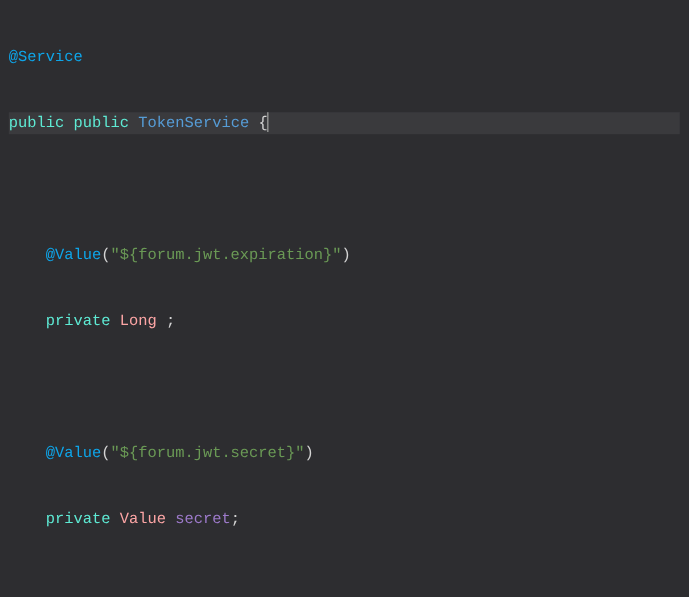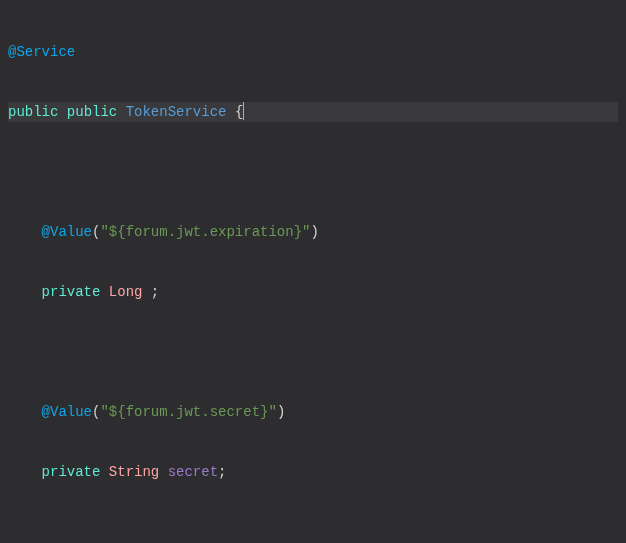--- a/index.html
+++ b/index.html
@@ -50,21 +50,21 @@
 <body>
 
 <div class="code-area">
   <div class="line"><span class="annotation">@Service</span></div>
   <div class="line highlighted-line"><span class="keyword">public</span><span> </span><span class="keyword">public</span><span> </span><span class="class-name">TokenService</span><span> </span><span class="punctuation">{</span><span class="cursor"></span></div>
   <div class="line"></div>
   <div class="line"><span>    </span><span class="annotation">@Value</span><span class="paren">(</span><span class="string-green">"${forum.jwt.expiration}"</span><span class="paren">)</span></div>
   <div class="line"><span>    </span><span class="keyword">private</span><span> </span><span class="type">Long</span><span> </span><span class="punctuation">;</span></div>
   <div class="line"></div>
   <div class="line"><span>    </span><span class="annotation">@Value</span><span class="paren">(</span><span class="string-green">"${forum.jwt.secret}"</span><span class="paren">)</span></div>
-  <div class="line"><span>    </span><span class="keyword">private</span><span> </span><span class="type">String</span><span> </span><span class="field">secret</span><span class="punctuation">;</span></div>
+  <div class="line"><span>    </span><span class="keyword">private</span><span> </span><span class="type">Value</span><span> </span><span class="field">secret</span><span class="punctuation">;</span></div>
   <div class="line"></div>
   
   
   
   
   
   
   
   
   

